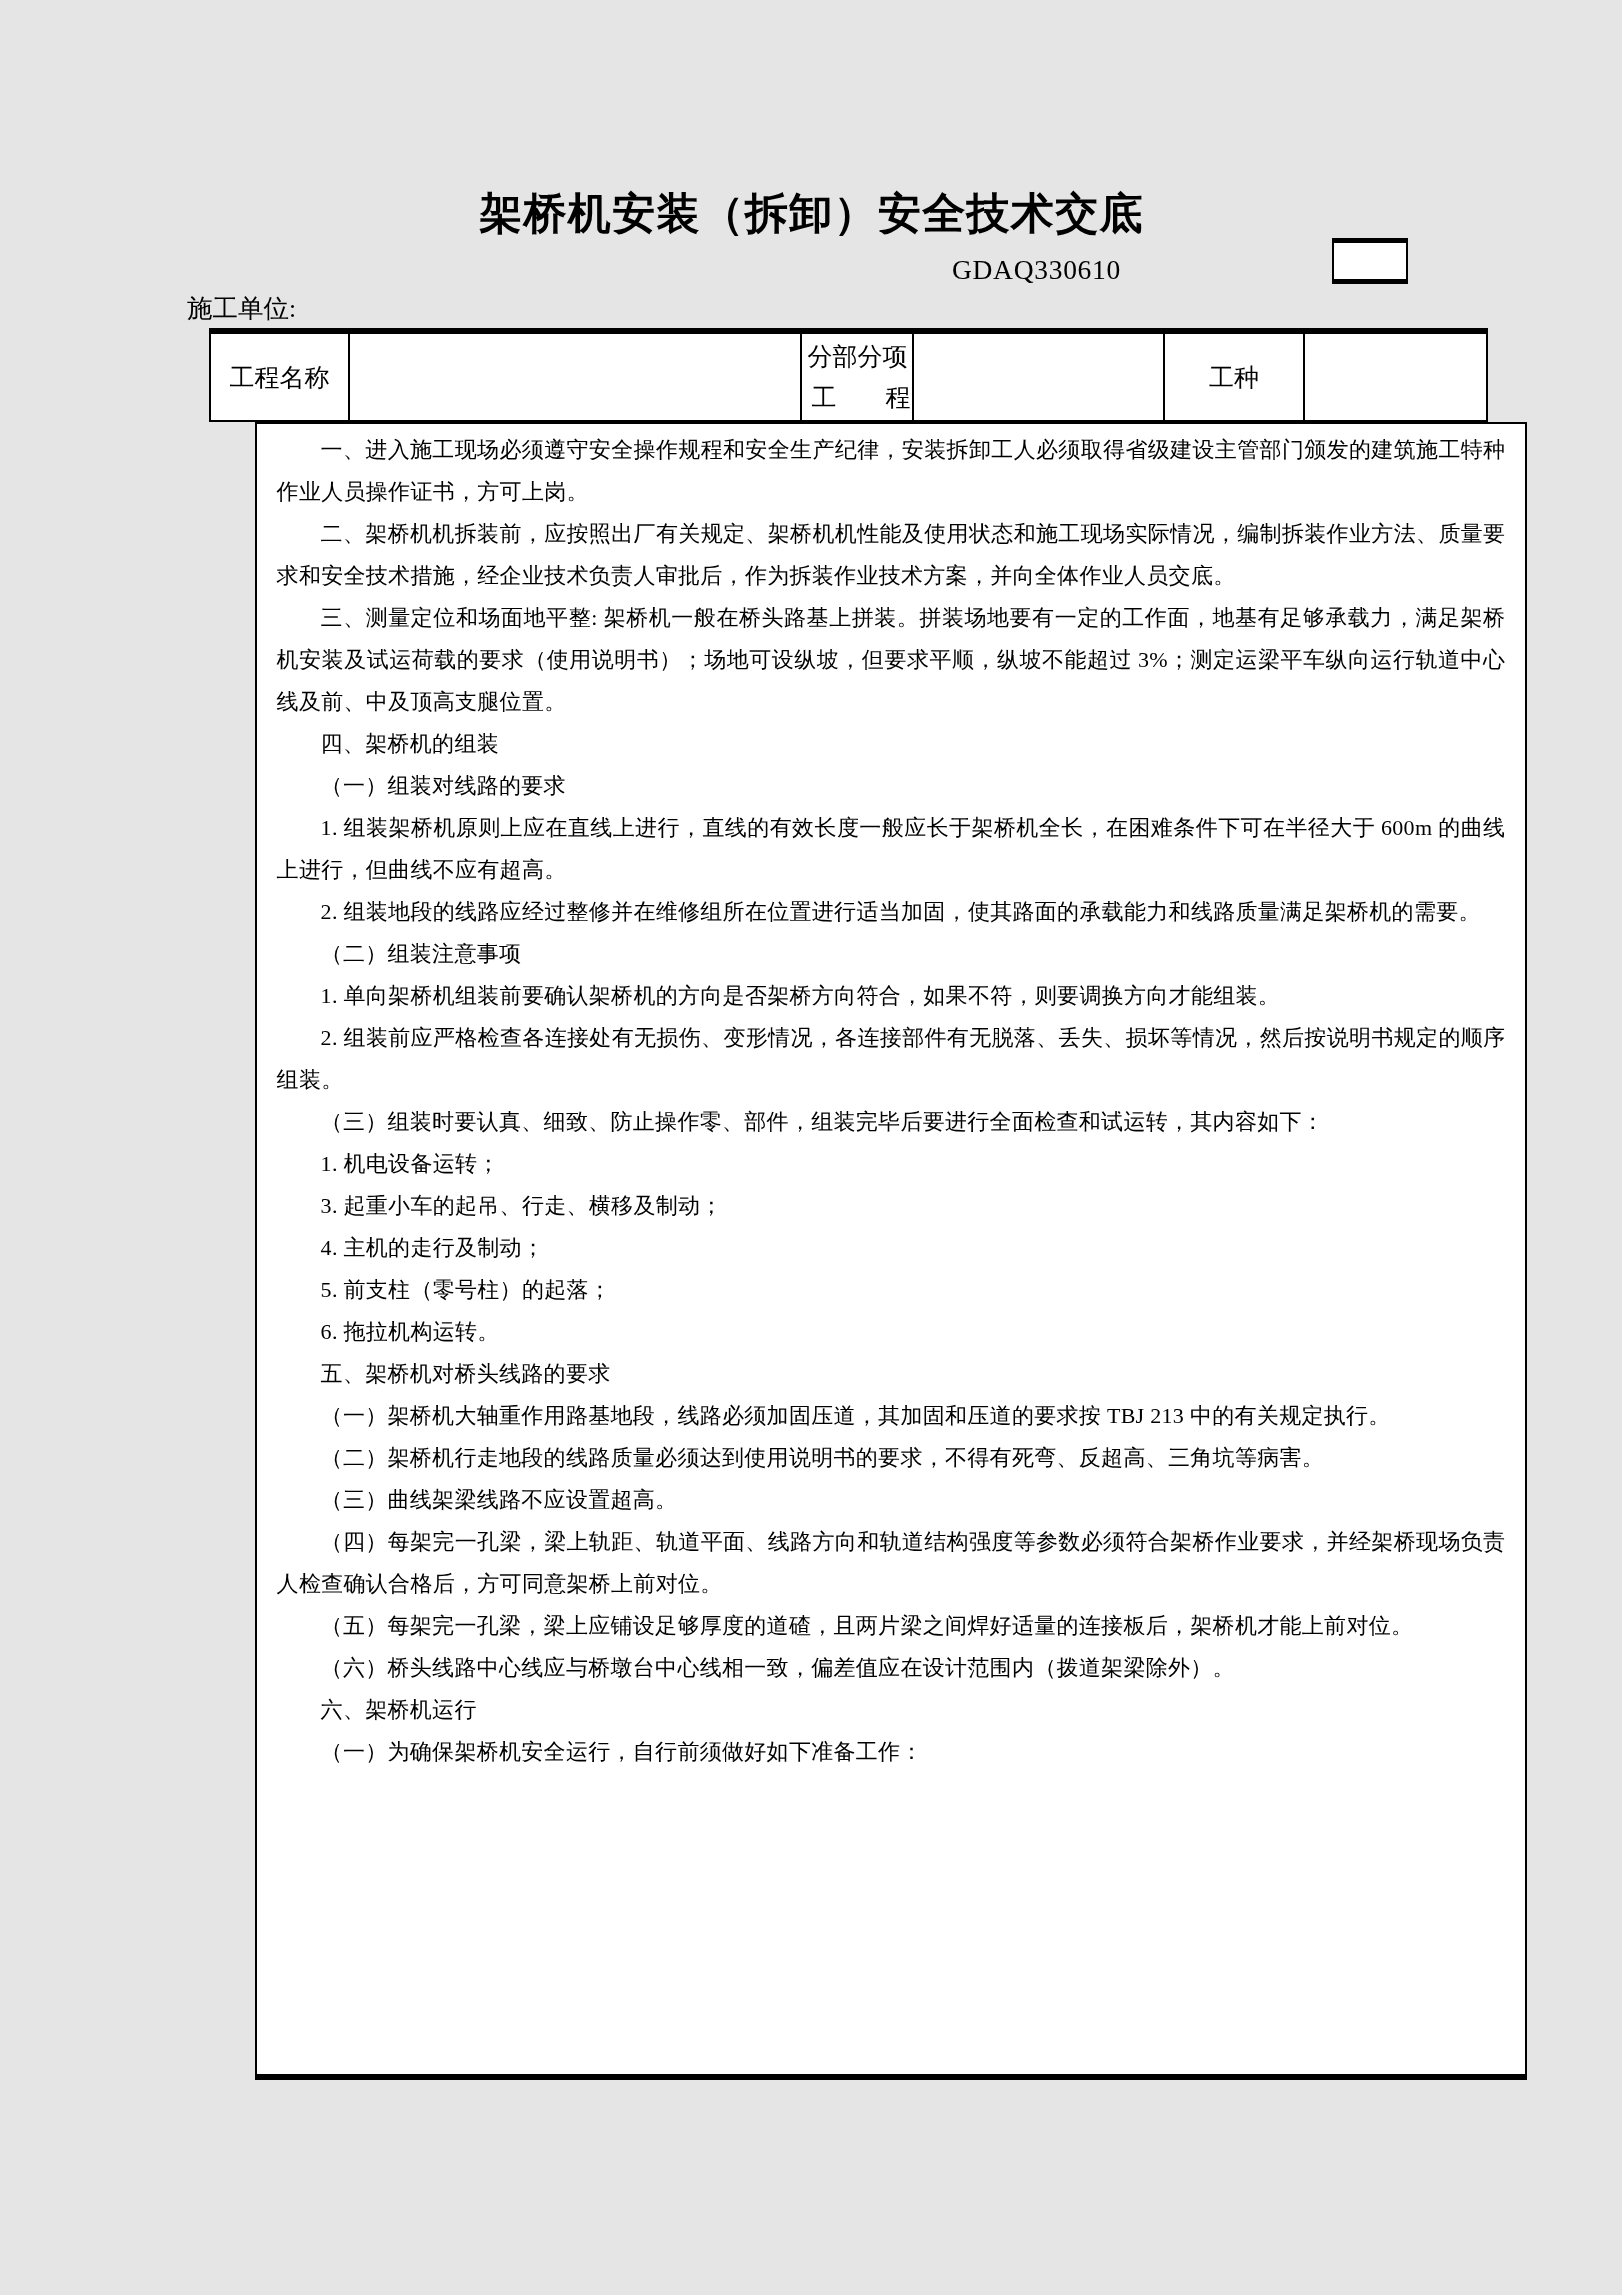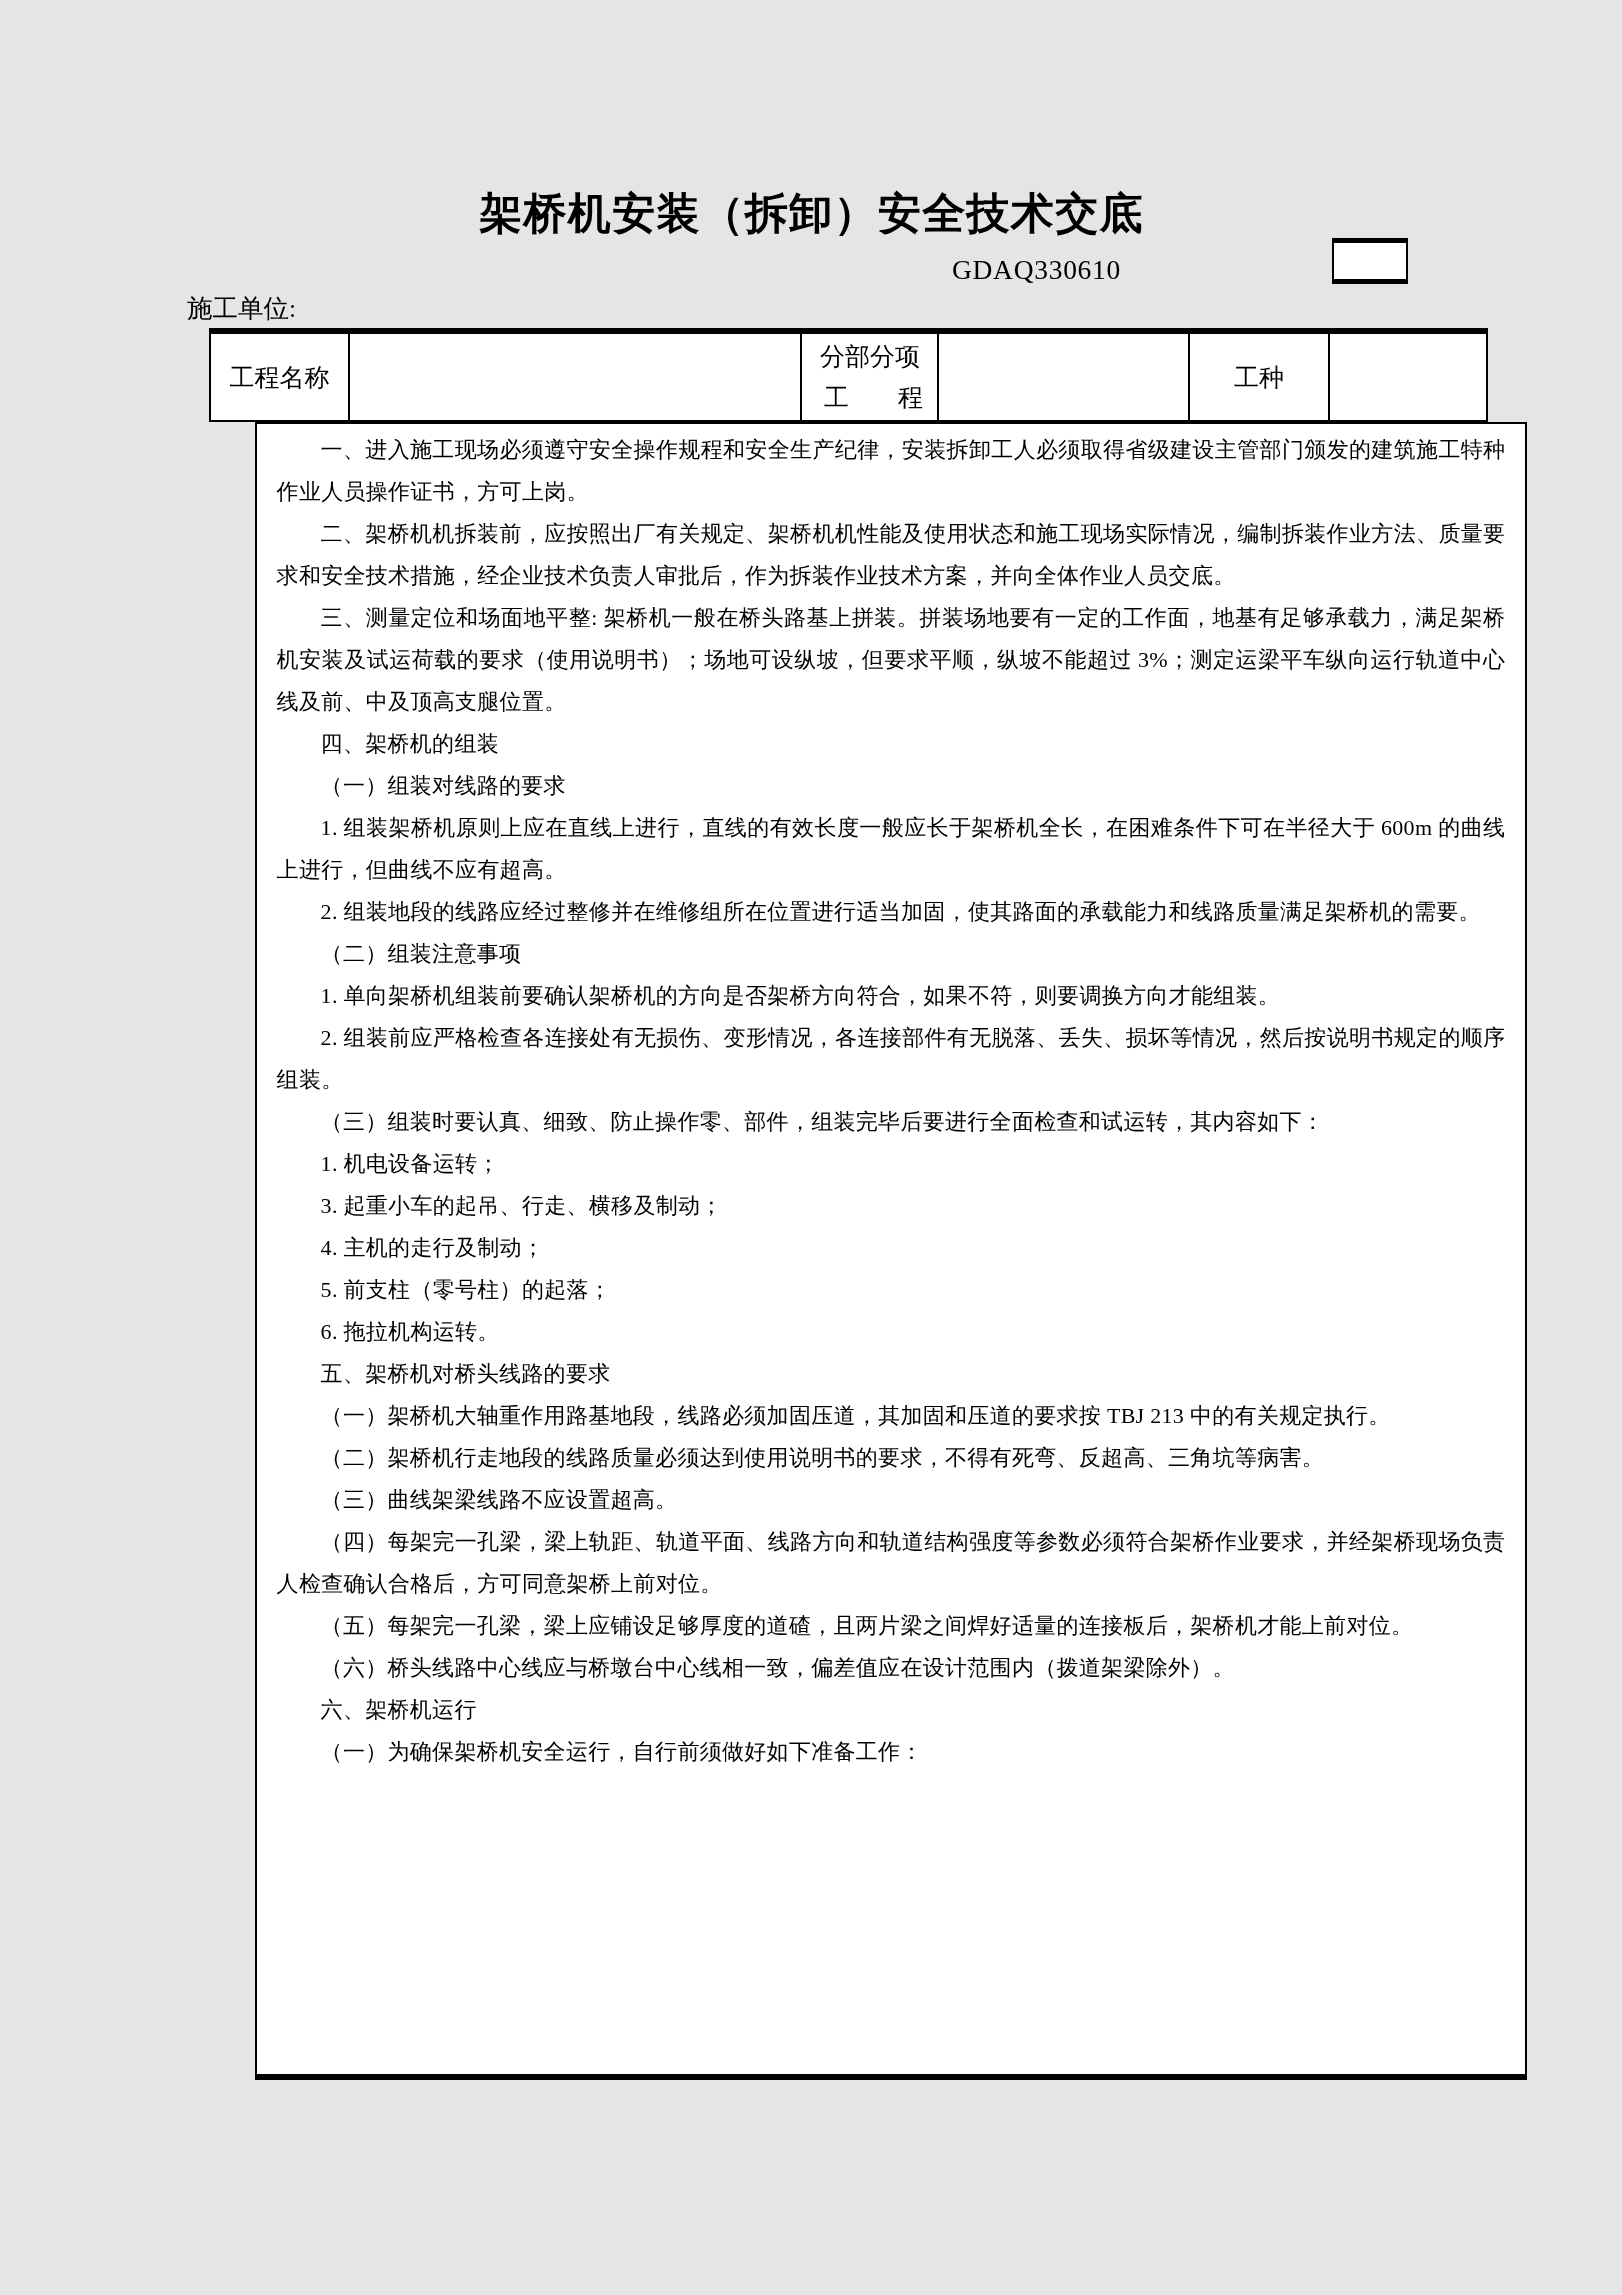--- a/index.html
+++ b/index.html
@@ -124,21 +124,21 @@
 
   <div class="doc-code">GDAQ330610</div>
 
   <div class="corner-box"></div>
 
   <div class="unit-label">施工单位:</div>
 
   <div class="header-table">
     <div class="ht-cell" style="width:139px;">工程名称</div>
     <div class="ht-cell" style="width:452px;"></div>
-    <div class="ht-cell sub" style="width:137px;">
+    <div class="ht-cell sub" style="width:112px;">
       <span class="sub-line">分部分项</span>
       <span class="sub-line spread">工程</span>
     </div>
     <div class="ht-cell" style="width:251px;"></div>
     <div class="ht-cell" style="width:140px;">工种</div>
     <div class="ht-cell last"></div>
   </div>
 
   <div class="body-box">
     <div>

